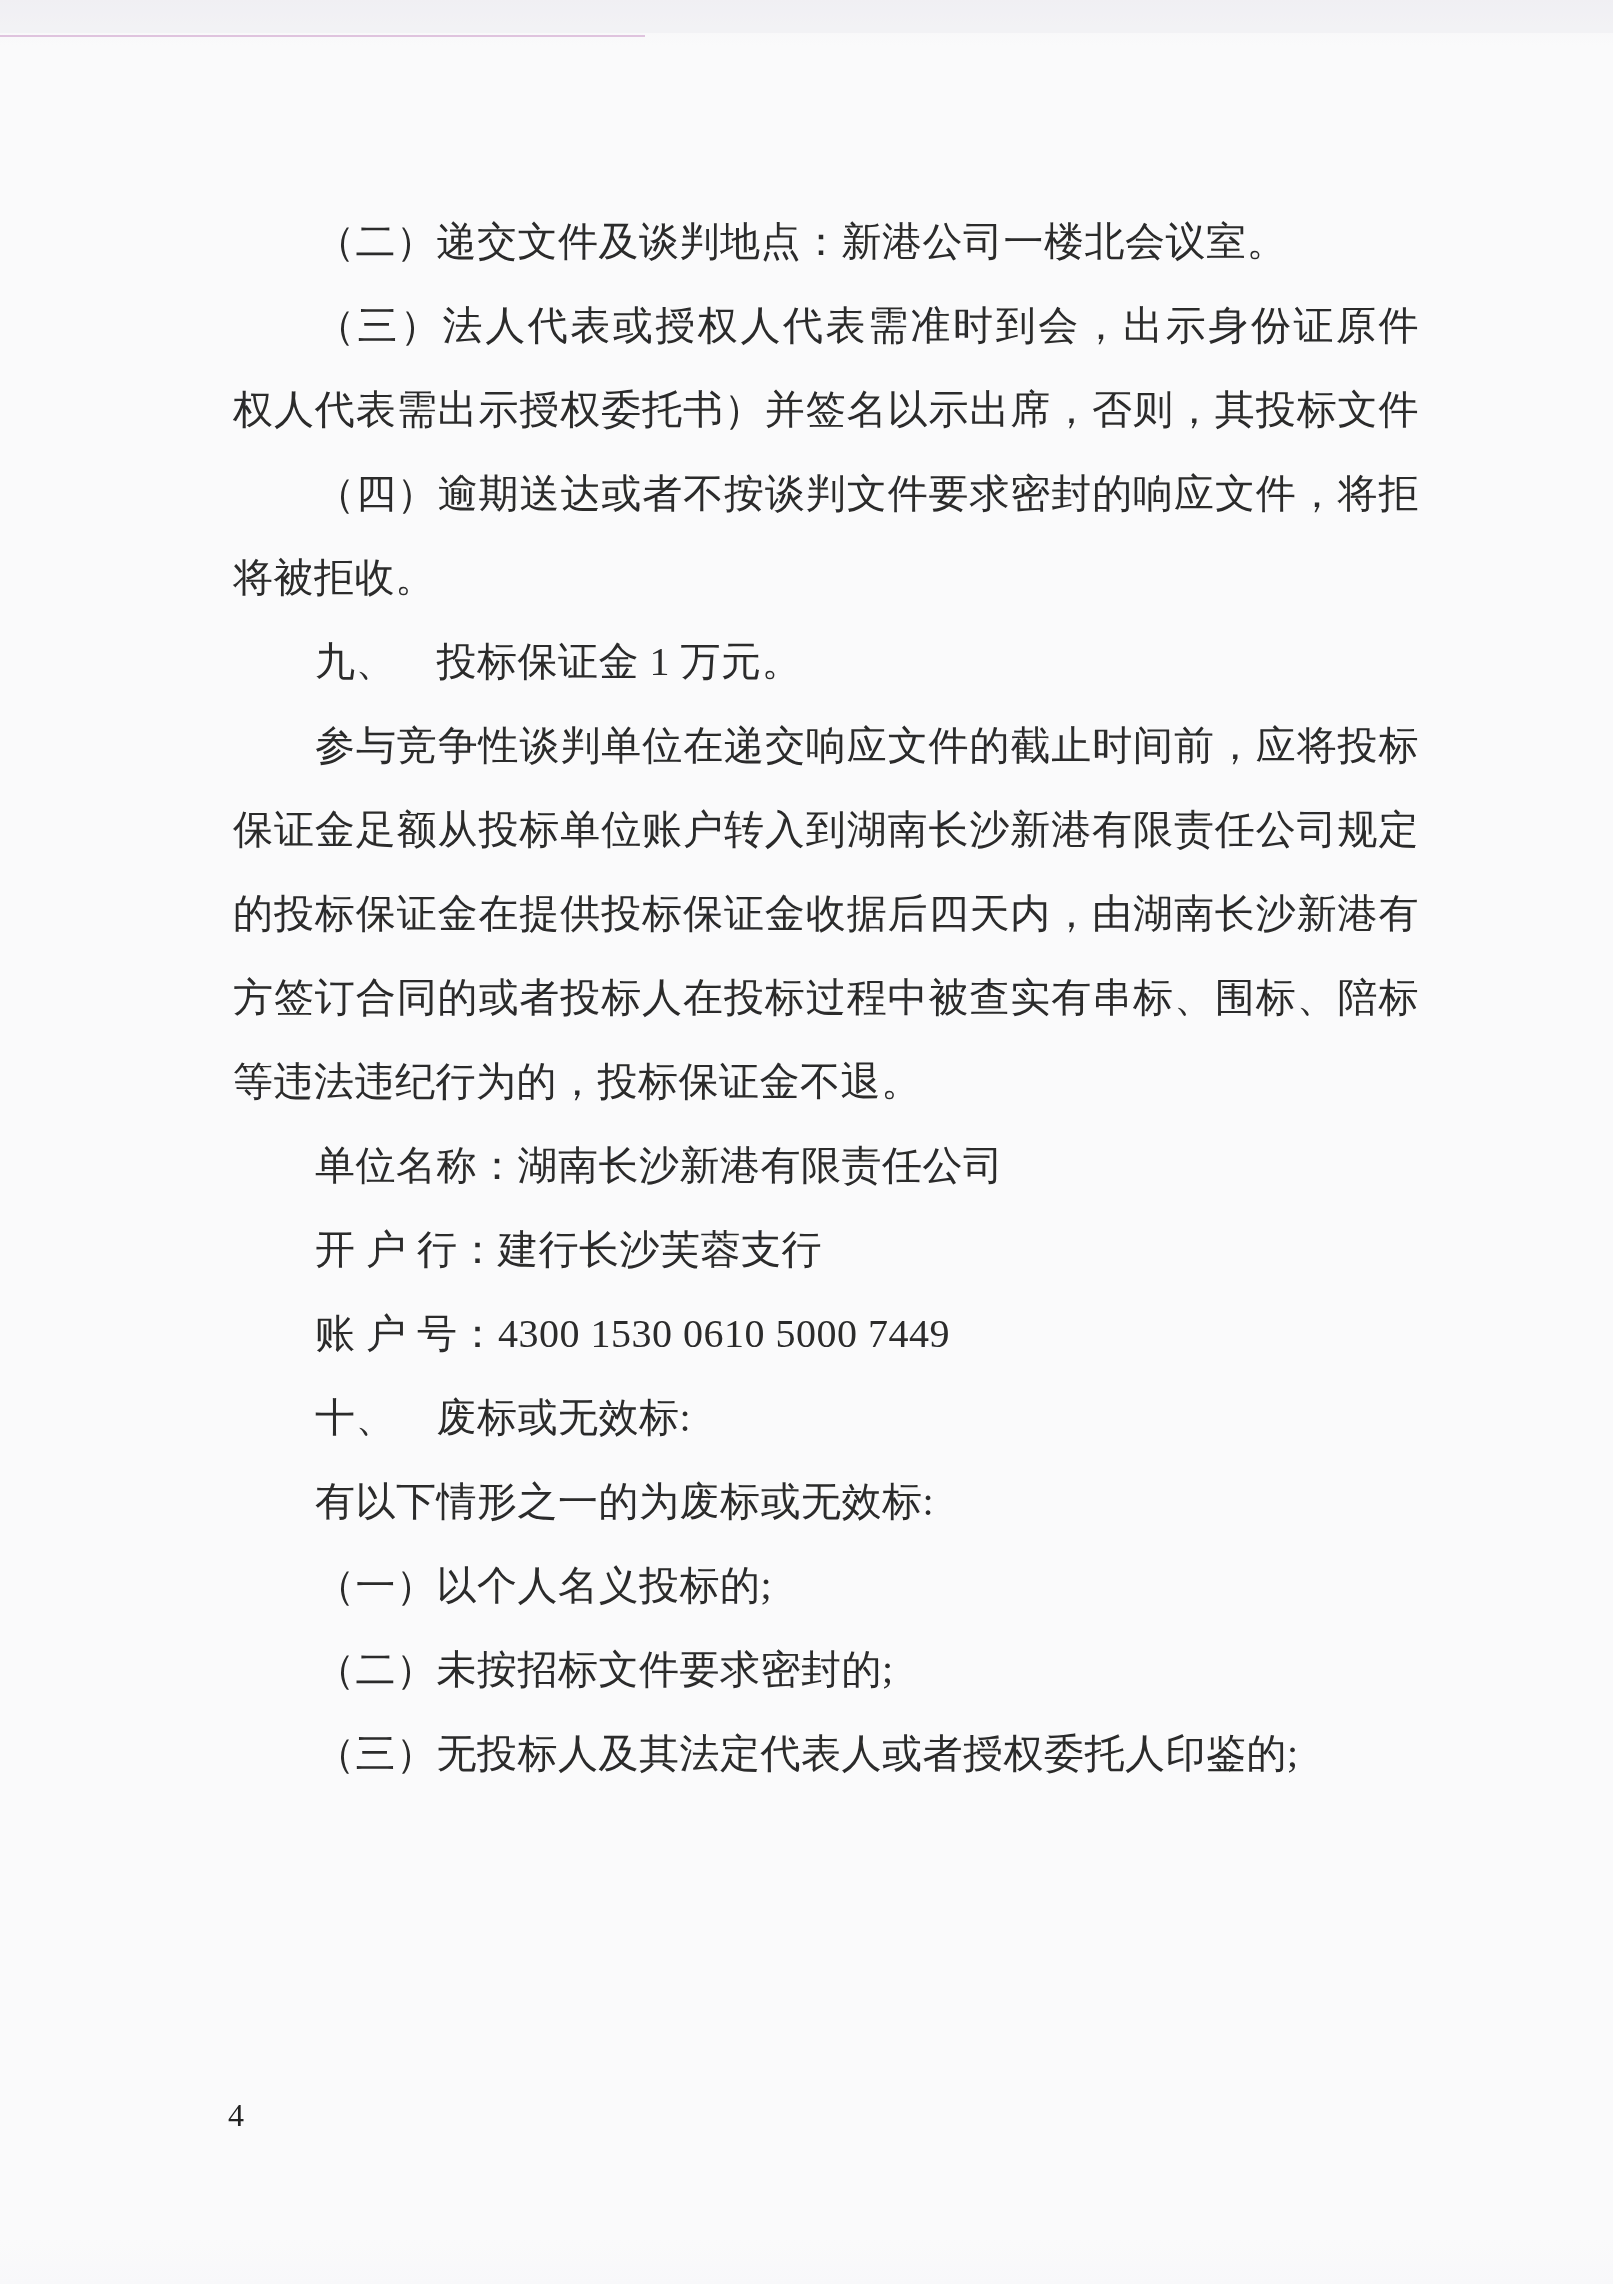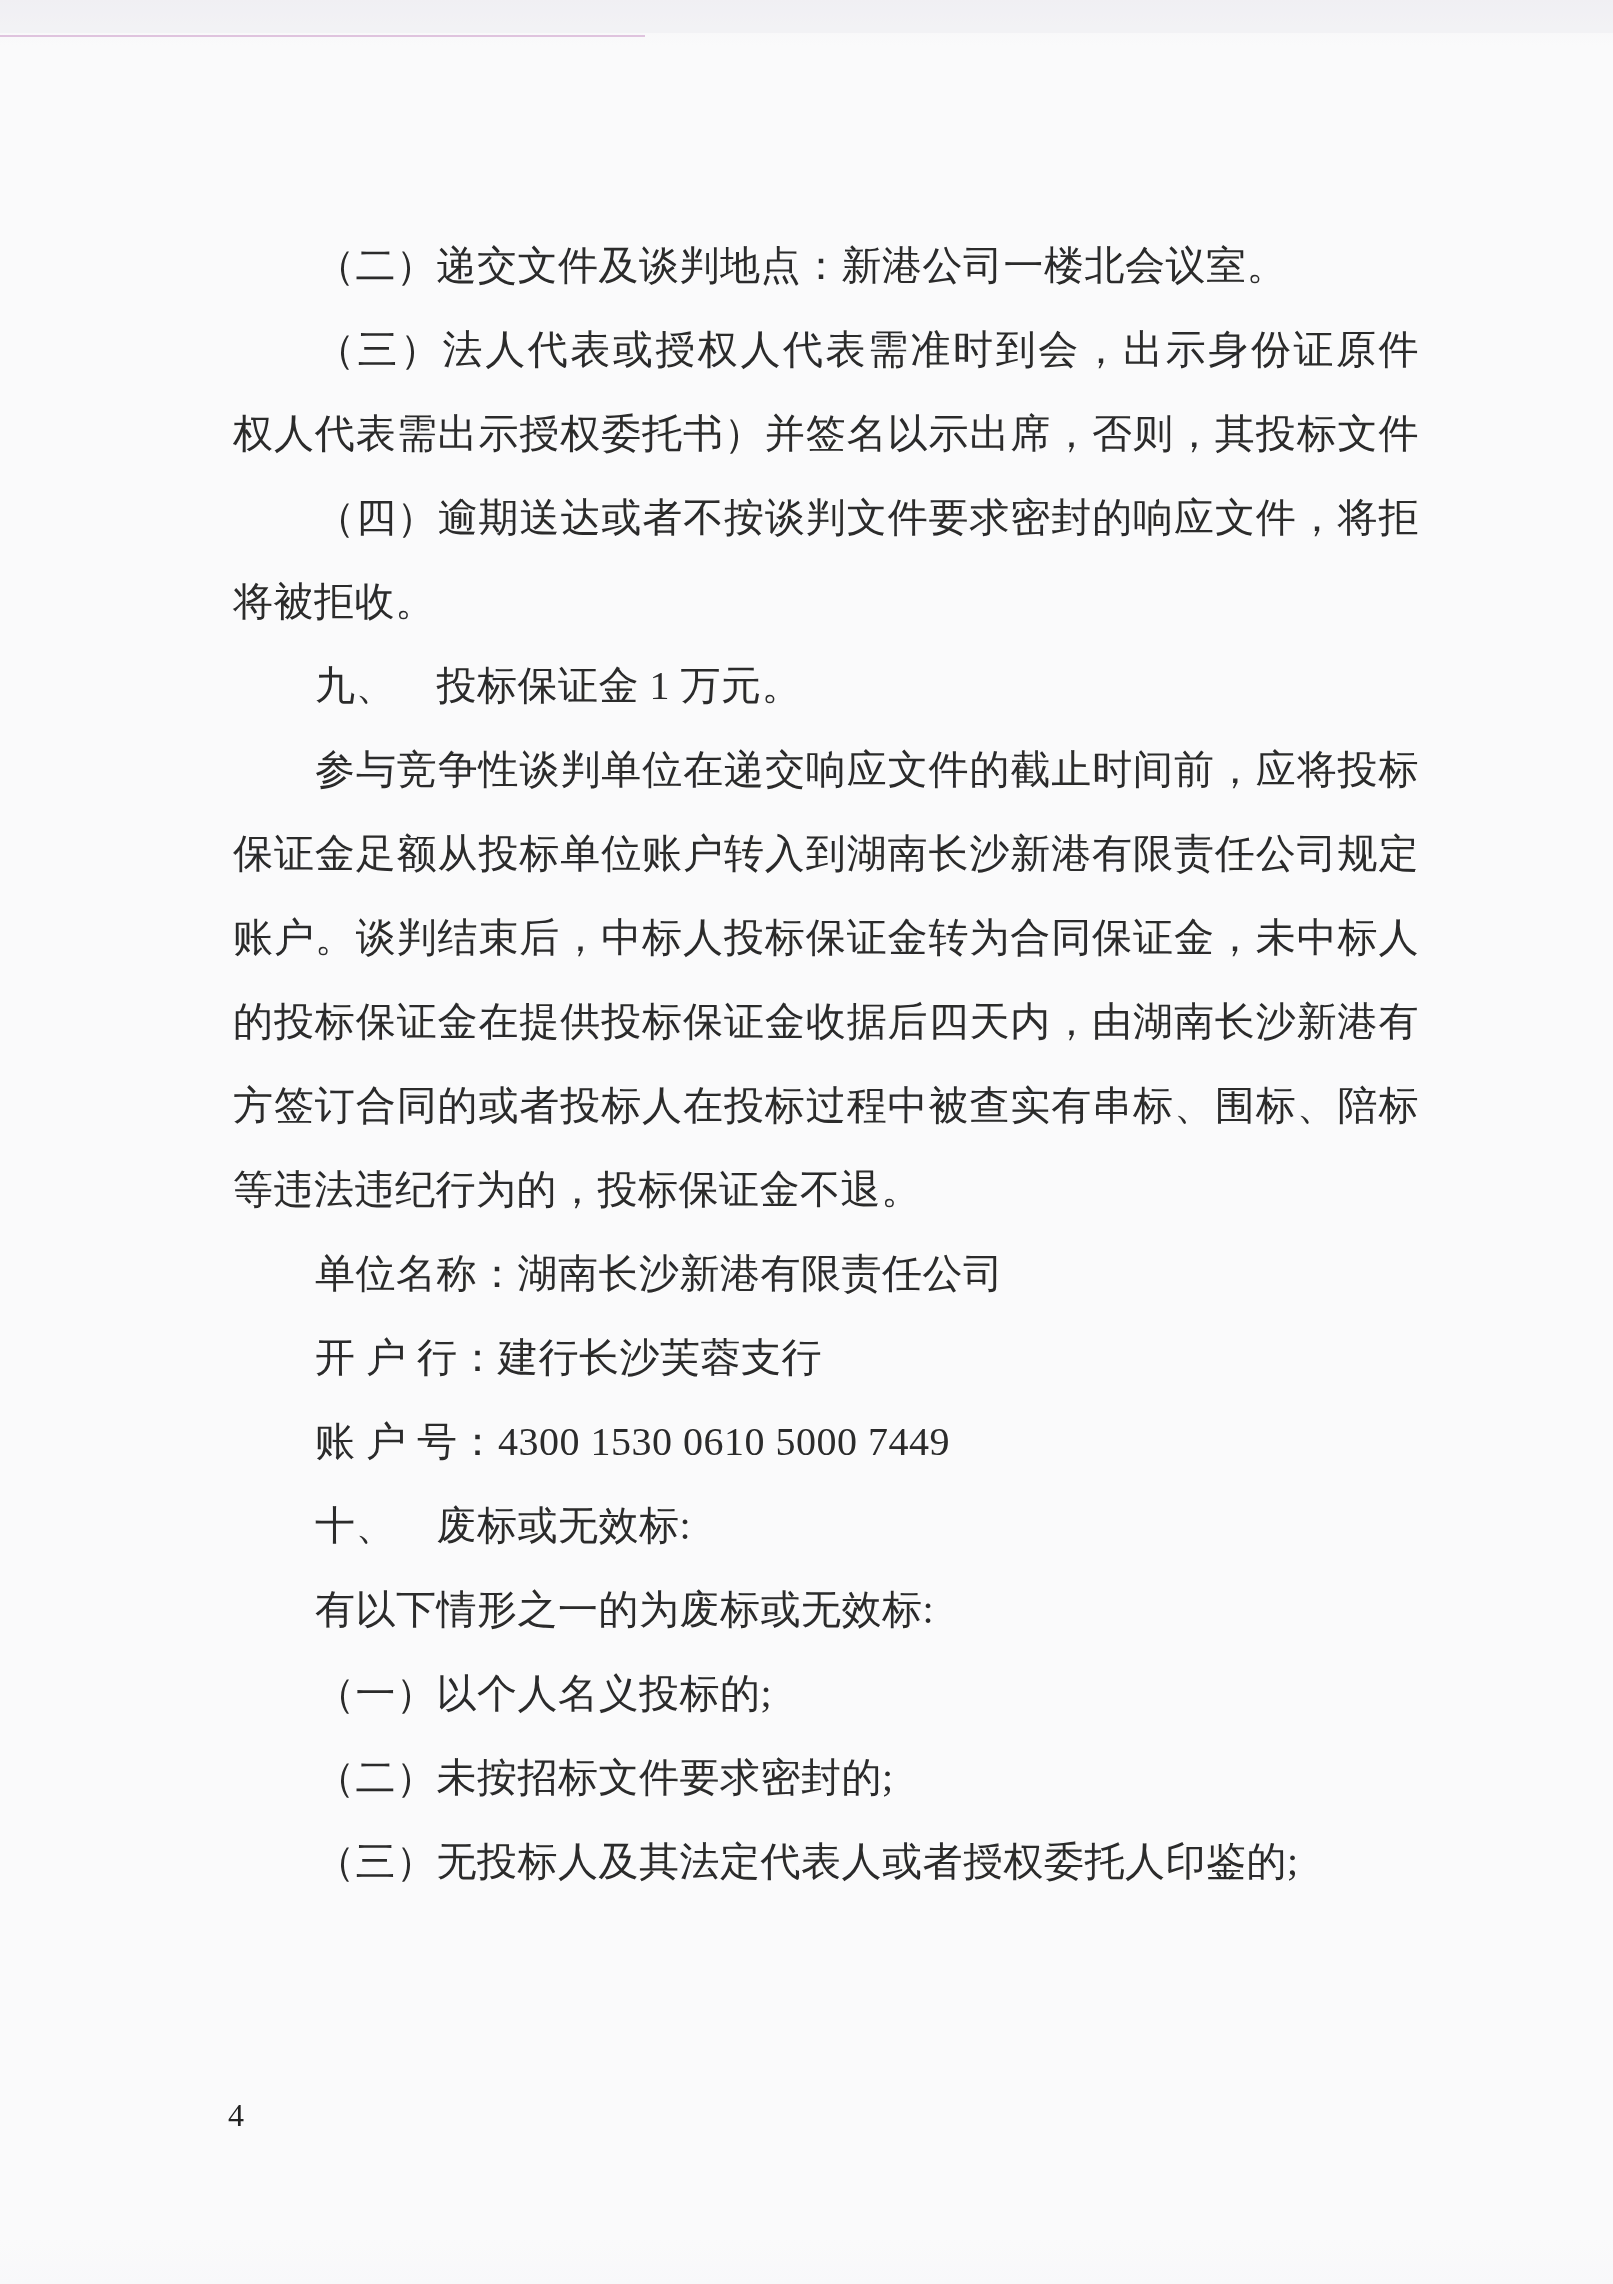--- a/index.html
+++ b/index.html
@@ -32,21 +32,21 @@
     top: 35px;
     left: 0;
     width: 645px;
     height: 2px;
     background: #dcbcda;
     opacity: 0.9;
   }
   .doc-body {
     position: absolute;
     left: 233px;
-    top: 224px;
+    top: 200px;
     width: 1186px;
     color: #2b2b2b;
   }
   .ln {
     font-size: 40px;
     height: 84px;
     line-height: 84px;
     white-space: nowrap;
     text-align: left;
     letter-spacing: 0.5px;
@@ -80,21 +80,20 @@
 
   <div class="doc-body">
     <div class="ln indent">（二）递交文件及谈判地点：新港公司一楼北会议室。</div>
     <div class="ln indent fill">（三）法人代表或授权人代表需准时到会，出示身份证原件（授</div>
     <div class="ln fill">权人代表需出示授权委托书）并签名以示出席，否则，其投标文件</div>
     <div class="ln indent fill">（四）逾期送达或者不按谈判文件要求密封的响应文件，将拒</div>
     <div class="ln">将被拒收。</div>
     <div class="ln indent">九、　投标保证金 1 万元。</div>
     <div class="ln indent fill">参与竞争性谈判单位在递交响应文件的截止时间前，应将投标</div>
     <div class="ln fill">保证金足额从投标单位账户转入到湖南长沙新港有限责任公司规定</div>
-    <div class="ln fill">账户。谈判结束后，中标人投标保证金转为合同保证金，未中标人</div>
     <div class="ln fill">的投标保证金在提供投标保证金收据后四天内，由湖南长沙新港有</div>
     <div class="ln fill">方签订合同的或者投标人在投标过程中被查实有串标、围标、陪标</div>
     <div class="ln">等违法违纪行为的，投标保证金不退。</div>
     <div class="ln indent">单位名称：湖南长沙新港有限责任公司</div>
     <div class="ln indent">开 户 行：建行长沙芙蓉支行</div>
     <div class="ln indent">账 户 号：4300 1530 0610 5000 7449</div>
     <div class="ln indent">十、　废标或无效标:</div>
     <div class="ln indent">有以下情形之一的为废标或无效标:</div>
     <div class="ln indent">（一）以个人名义投标的;</div>
     <div class="ln indent">（二）未按招标文件要求密封的;</div>

